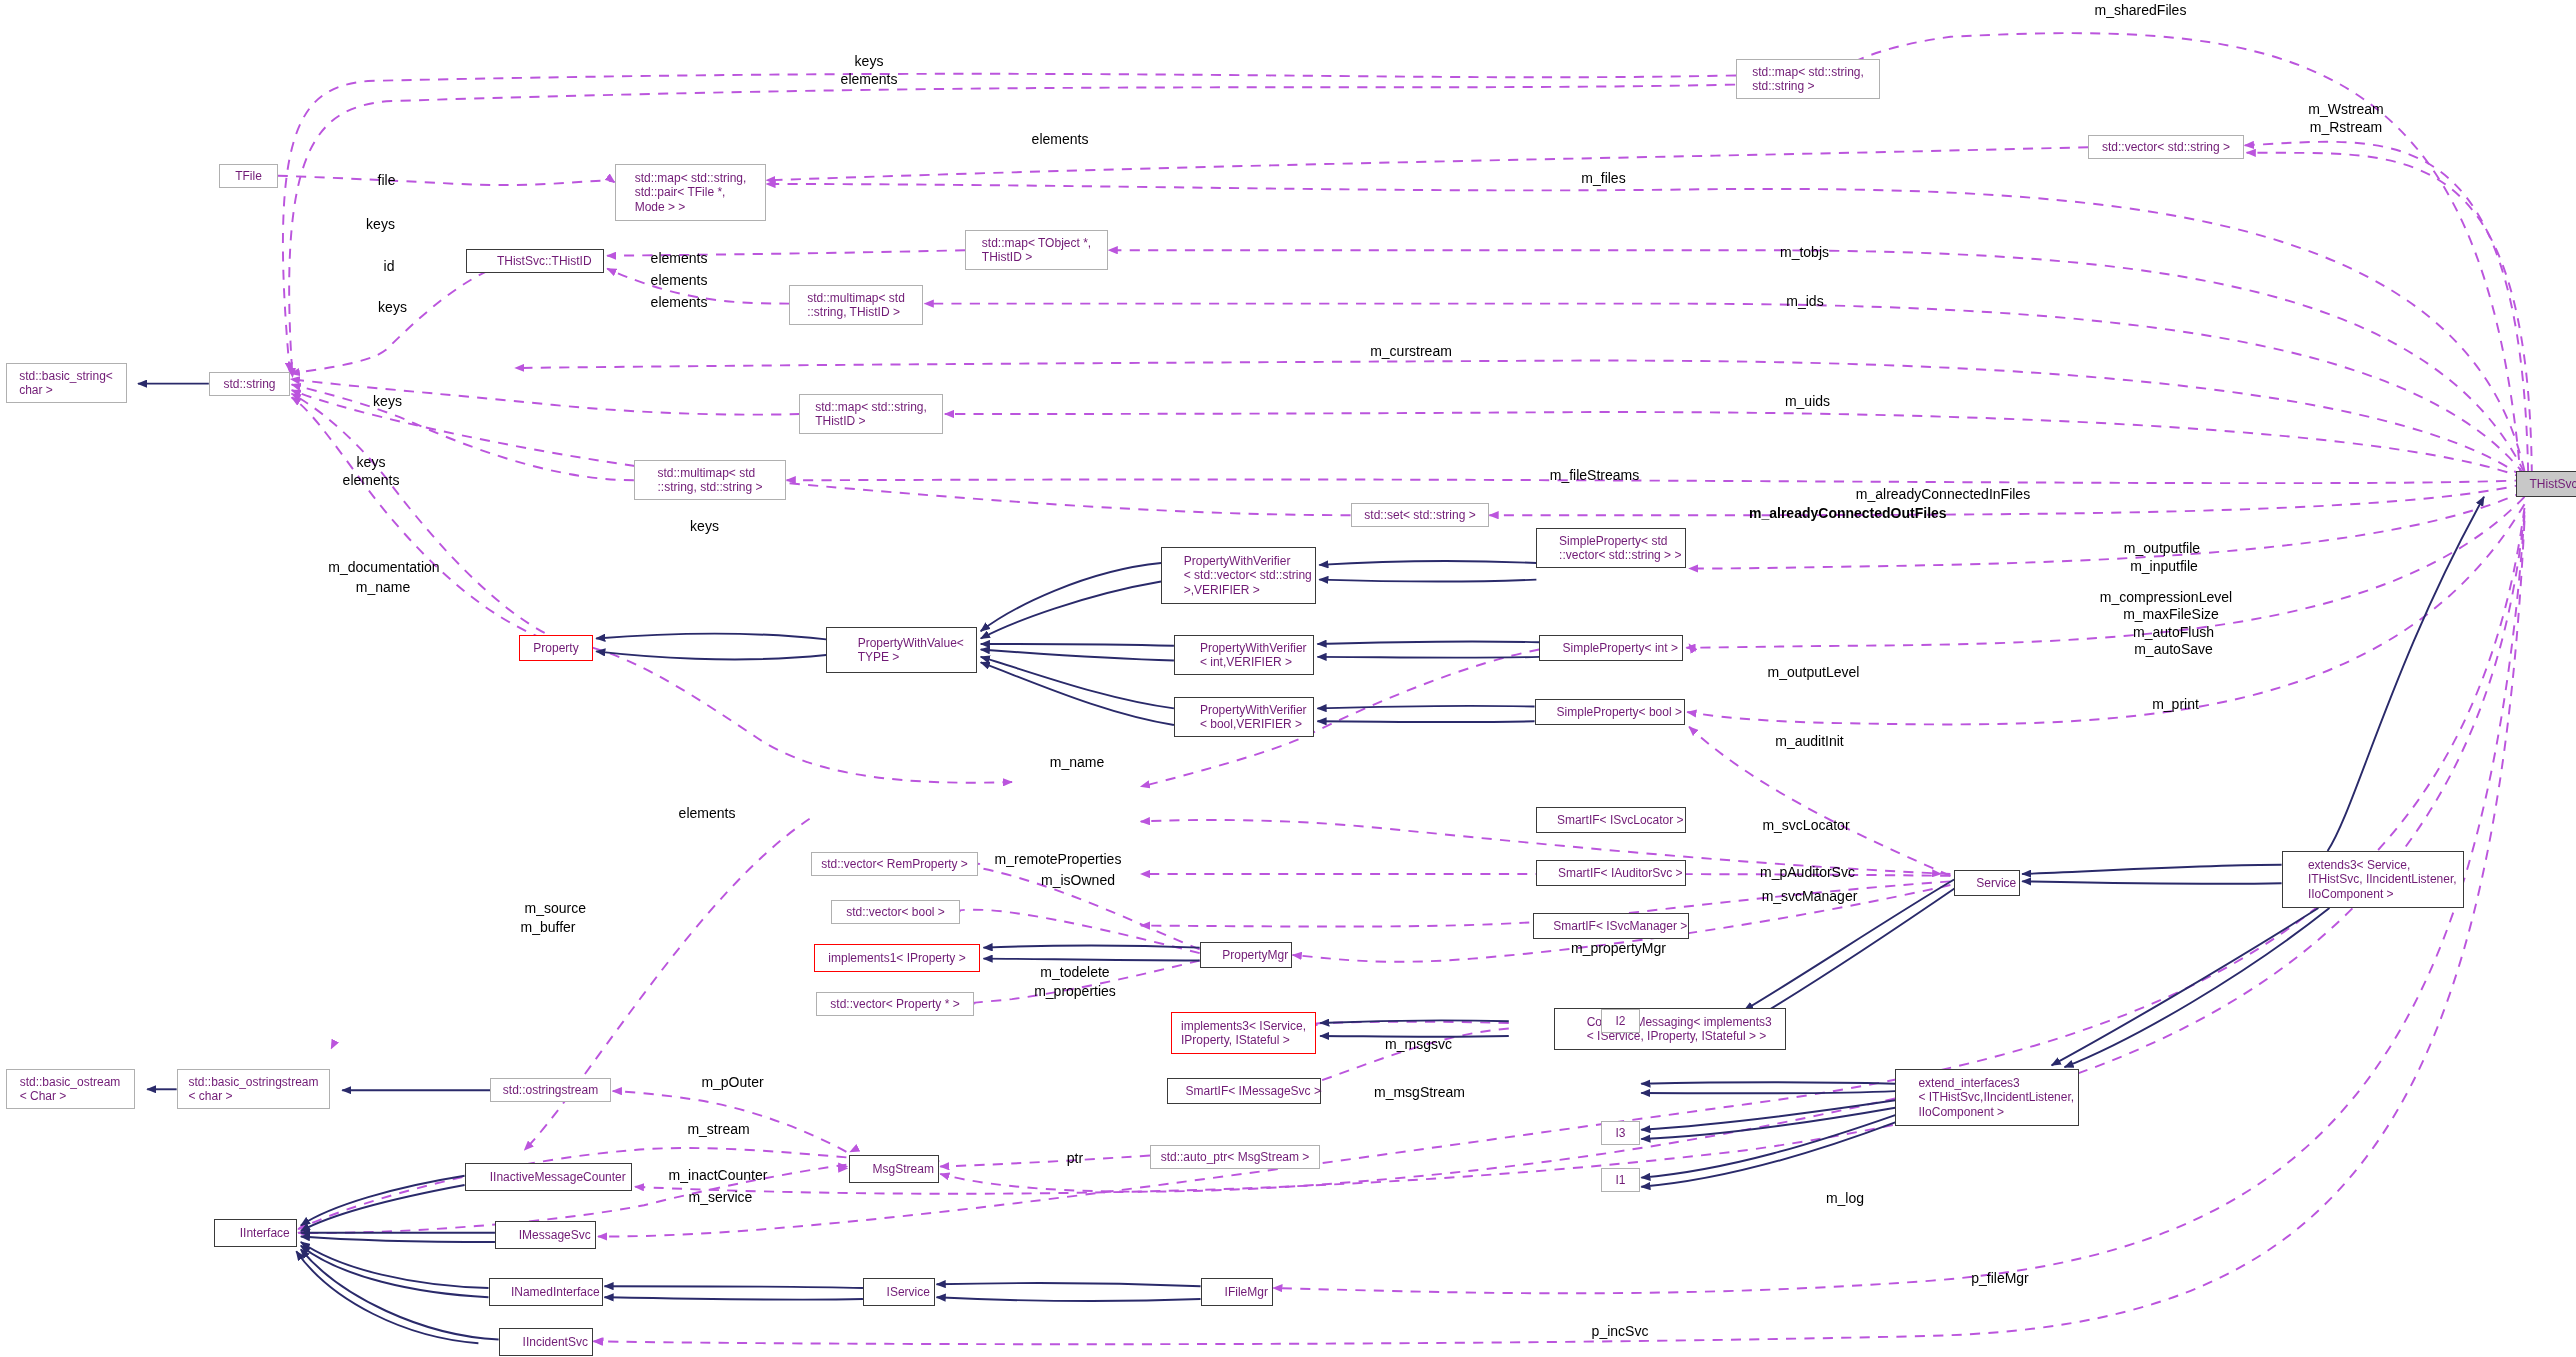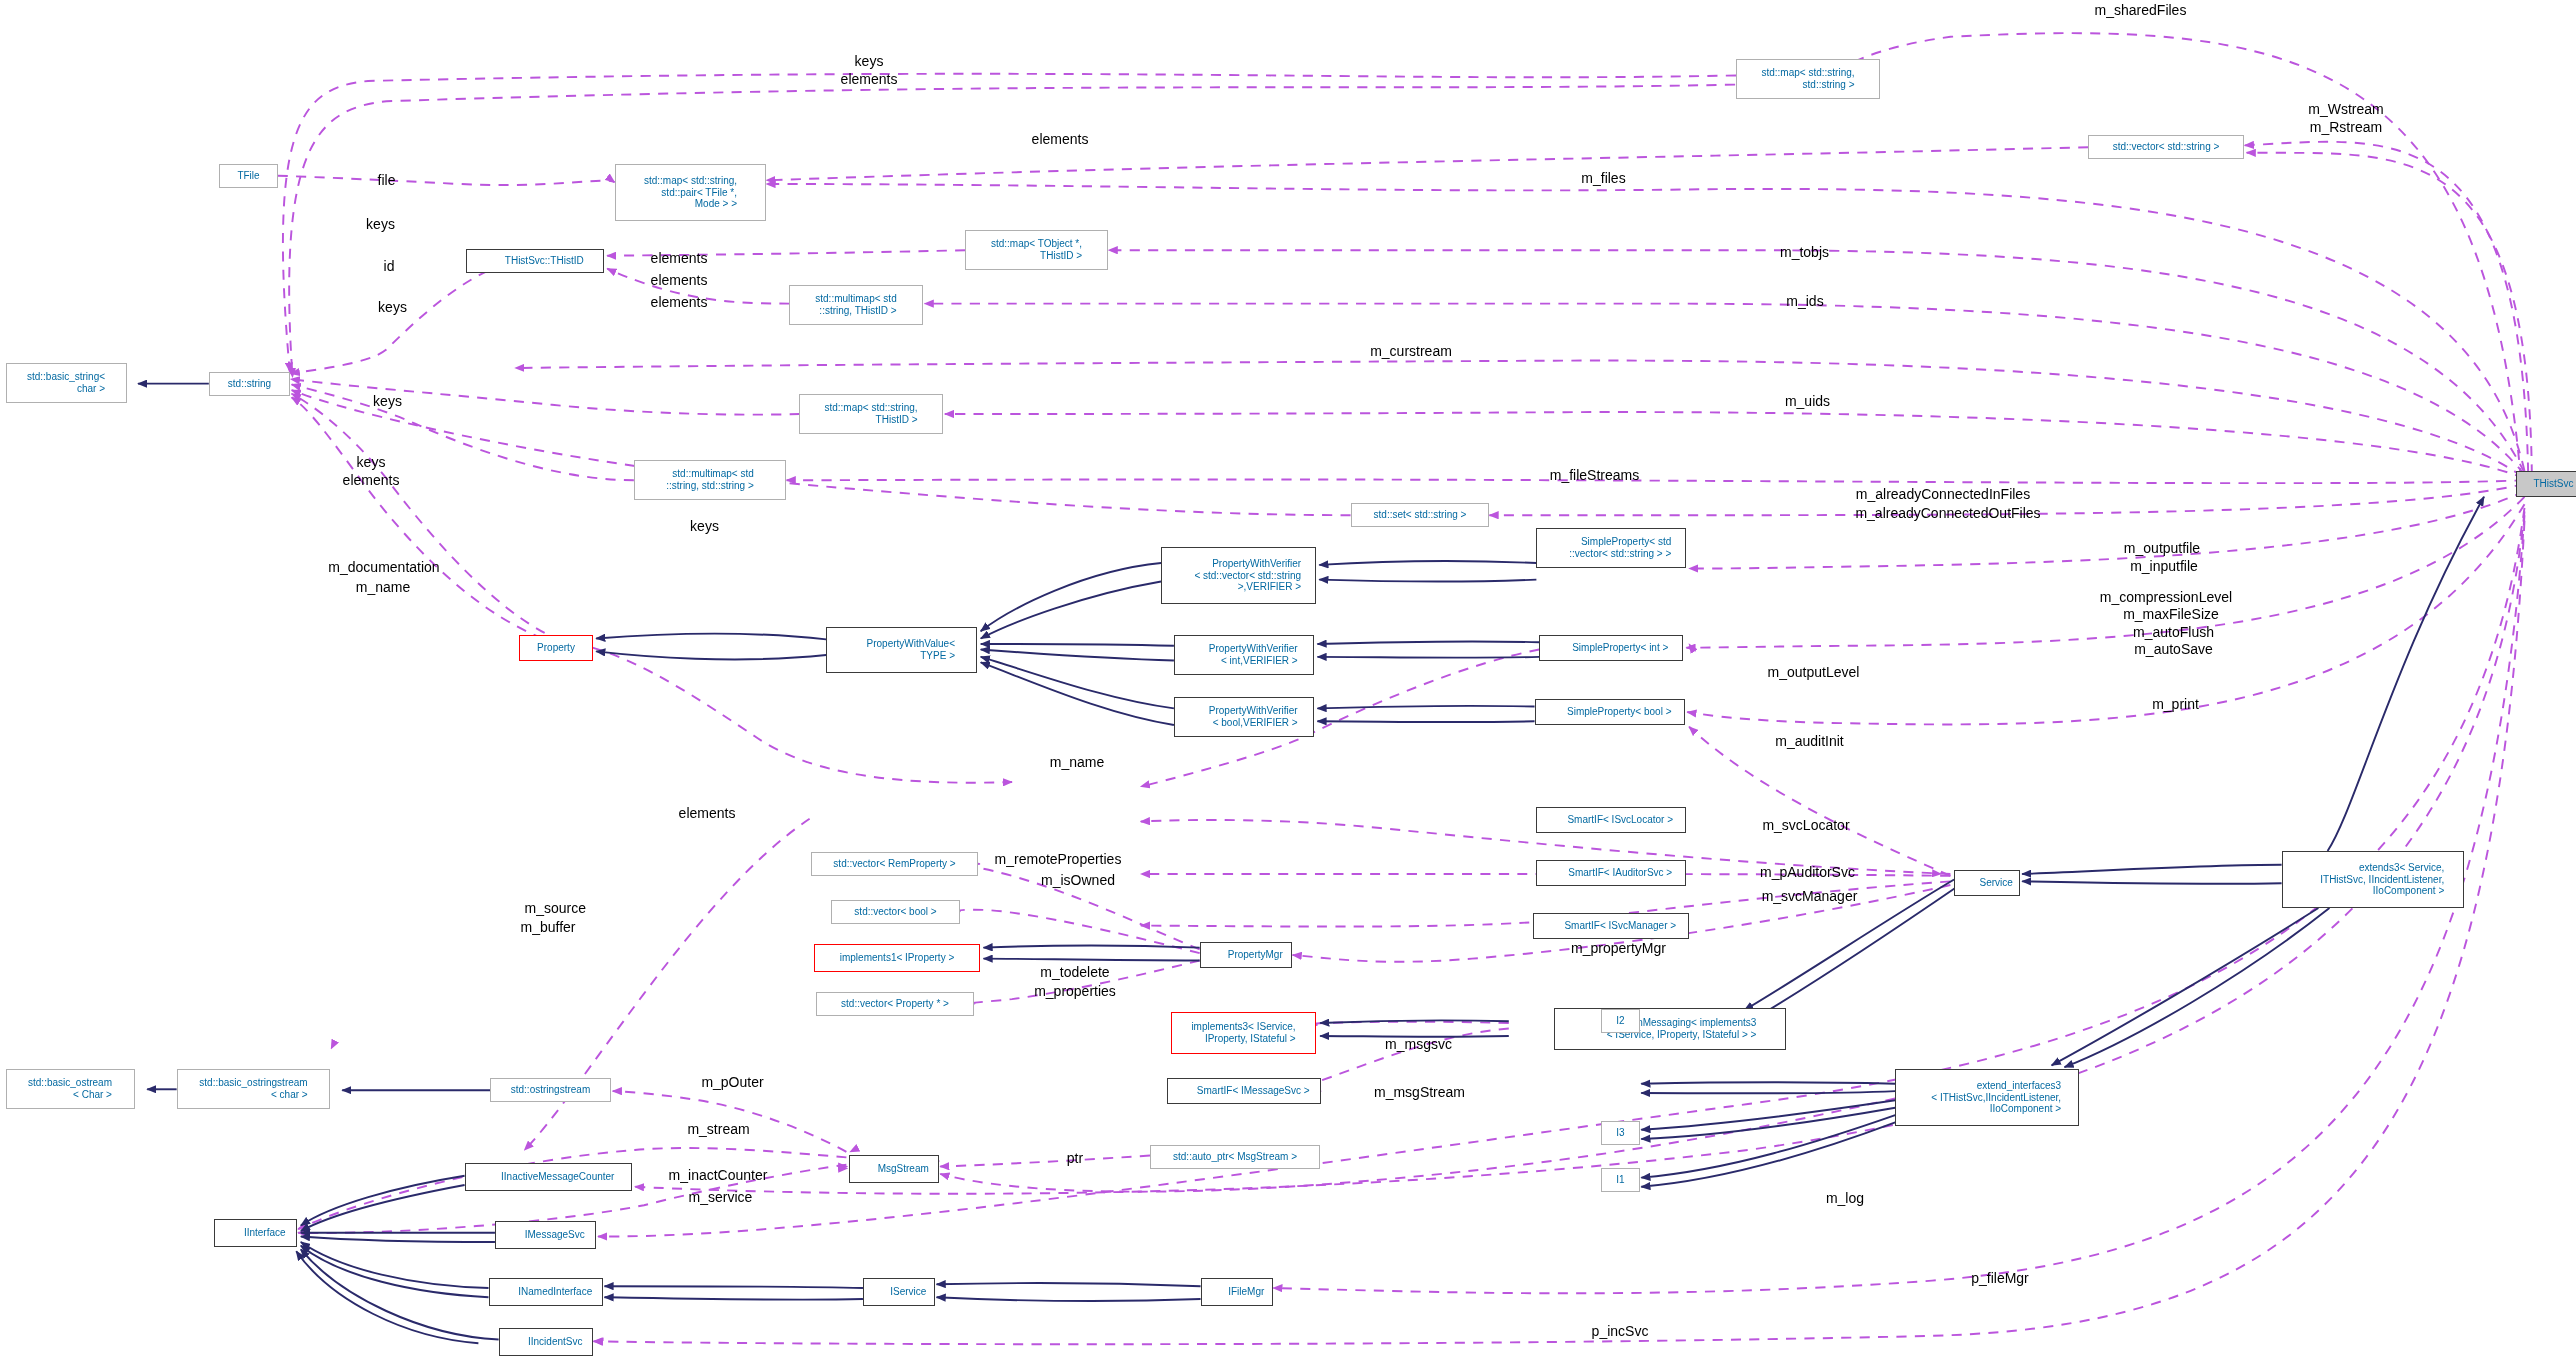--- a/index.html
+++ b/index.html
@@ -1,21 +1,21 @@
 <!DOCTYPE html>
 <html style="font-size:14.7px"><head>
 <meta charset="utf-8">
 <style>
   html,body{margin:0;padding:0;background:#ffffff;}
   #canvas{position:relative;width:2576px;height:1357px;background:#ffffff;
           font-family:"Liberation Sans","DejaVu Sans",sans-serif;overflow:hidden;}
   #svg-layer{position:absolute;left:0;top:0;width:2576px;height:1357px;}
   .node{position:absolute;box-sizing:border-box;display:flex;align-items:center;
-        justify-content:center;text-align:right;line-height:1.18;
-        font-size:10px;color:#0369a1;background:#ffffff;border:0.9px solid #b0b0b0;
+        justify-content:center;text-align:left;line-height:1.18;
+        font-size:12px;color:#701a75;background:#ffffff;border:0.9px solid #b0b0b0;
         padding:1.8px 5.5px;white-space:pre;z-index:5;}
   .node.solid{border:0.9px solid #3a3a3a;padding-left:24px;}
   .node.red{border:1.8px solid #ff0000;}
   .node.center{border:0.9px solid #3a3a3a;background:#c8c8c8;font-weight:normal;}
   .edge-label{position:absolute;font-size:14px;color:#000000;white-space:pre;
               text-align:center;line-height:1.25;z-index:6;background:transparent;}
 </style>
 </head>
 <body>
 
@@ -233,21 +233,21 @@
       <div class="edge-label" style="left: 647px; top: 294px; width: 64px;">elements</div>
       <div class="edge-label" style="left: 1780px; top: 293px; width: 50px;">m_ids</div>
       <div class="edge-label" style="left: 373px; top: 299px; width: 39px;">keys</div>
       <div class="edge-label" style="left: 1365px; top: 343px; width: 92px;">m_curstream</div>
       <div class="edge-label" style="left: 368px; top: 393px; width: 39px;">keys</div>
       <div class="edge-label" style="left: 1780px; top: 393px; width: 55px;">m_uids</div>
       <div class="edge-label" style="left: 339px; top: 454px; width: 64px;">keys
 elements</div>
       <div class="edge-label" style="left: 1544px; top: 467px; width: 101px;">m_fileStreams</div>
       <div class="edge-label" style="left: 1853px; top: 486px; width: 180px;">m_alreadyConnectedInFiles</div>
-      <div class="edge-label" style="left: 1853px; top: 505px; width: 190px;">m_alreadyConnectedOutFiles</div>
+      <div class="edge-label" style="left: 1749px; top: 505px; width: 190px; font-weight: bold;">m_alreadyConnectedOutFiles</div>
       <div class="edge-label" style="left: 685px; top: 518px; width: 39px;">keys</div>
       <div class="edge-label" style="left: 2116px; top: 540px; width: 92px;">m_outputfile</div>
       <div class="edge-label" style="left: 2121px; top: 558px; width: 86px;">m_inputfile</div>
       <div class="edge-label" style="left: 324px; top: 559px; width: 120px;">m_documentation</div>
       <div class="edge-label" style="left: 348px; top: 579px; width: 70px;">m_name</div>
       <div class="edge-label" style="left: 2096px; top: 589px; width: 140px;">m_compressionLevel</div>
       <div class="edge-label" style="left: 2114px; top: 606px; width: 114px;">m_maxFileSize</div>
       <div class="edge-label" style="left: 2123px; top: 624px; width: 101px;">m_autoFlush</div>
       <div class="edge-label" style="left: 2123px; top: 641px; width: 101px;">m_autoSave</div>
       <div class="edge-label" style="left: 1762px; top: 664px; width: 103px;">m_outputLevel</div>

